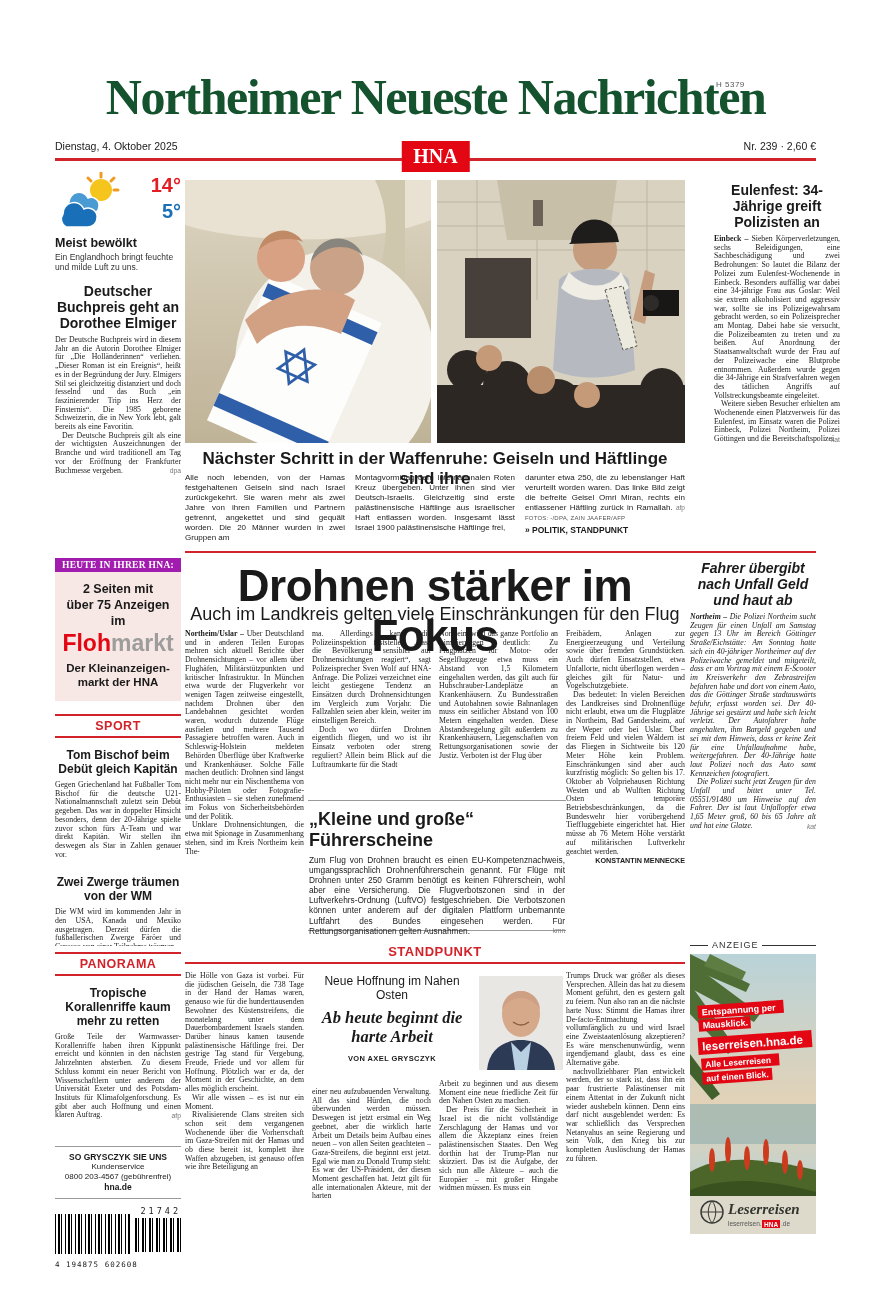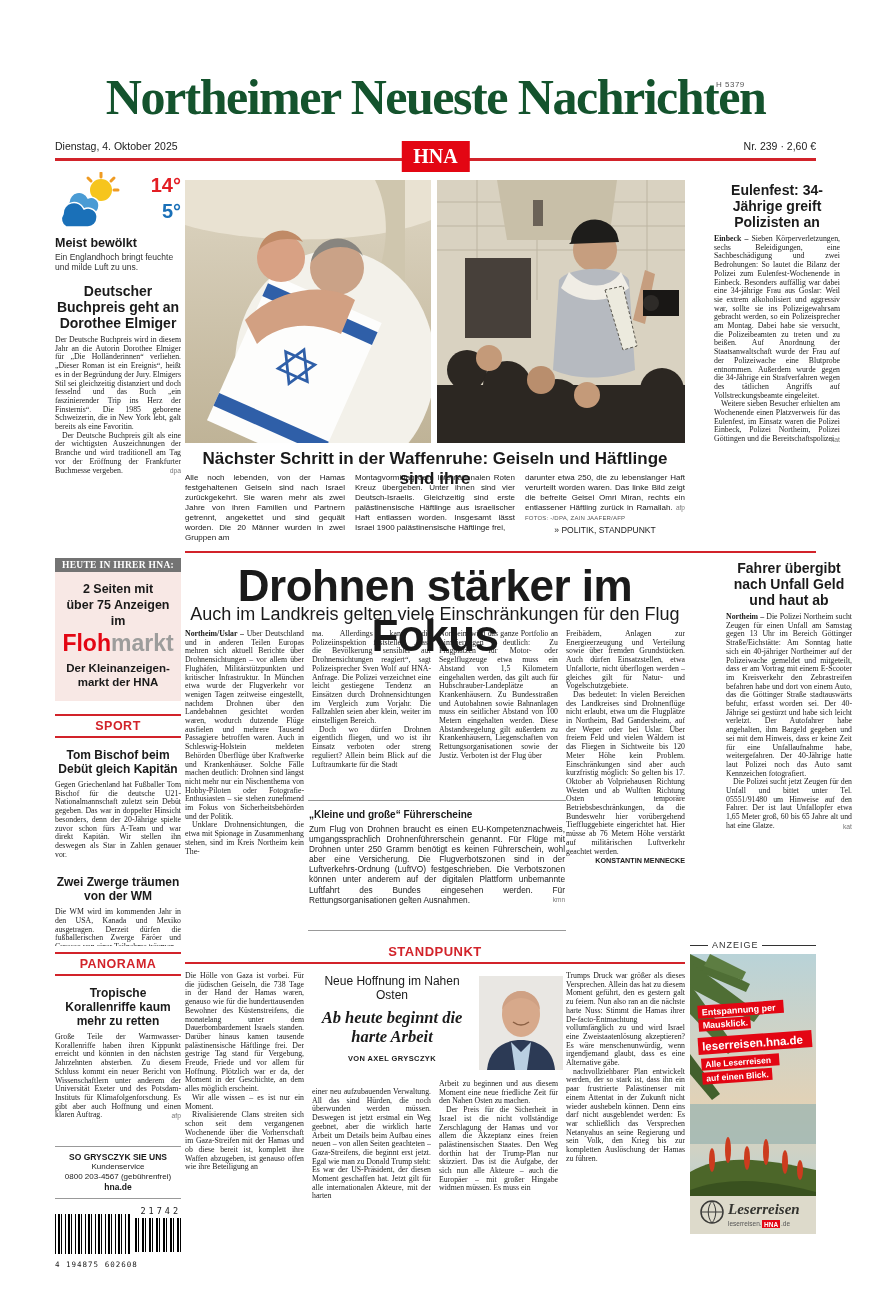--- a/index.html
+++ b/index.html
@@ -35,49 +35,49 @@
   .w-desc{font-size:8.5px;line-height:10px;color:#333;margin-top:2px;}
   .buchpreis{margin-top:11px;}
   
   .photo{overflow:hidden;background:#ccc;}
   .photo-left{left:185px;top:180px;width:246px;height:263px;}
   .photo-right{left:437px;top:180px;width:248px;height:263px;}
   .center-head{left:185px;top:449px;width:500px;text-align:center;font-weight:bold;font-size:17px;}
   .captions{left:185px;top:473px;width:500px;display:flex;gap:10px;font-size:8px;line-height:10px;text-align:justify;}
   .captions>div{flex:1;}
   .cap-sig{color:#777;font-size:6.5px;} .cap-credit{color:#555;font-size:6px;letter-spacing:.2px;}
-  .cap-ref{display:block;text-align:center;font-weight:normal;font-size:8.5px;margin-top:2px;}
+  .cap-ref{display:block;text-align:left;font-weight:bold;font-size:8.5px;margin-top:2px;}
   .rule-red-mid{left:185px;top:551px;width:631px;height:2px;background:#d2232a;}
   
   .col-rt{left:714px;top:182px;width:126px;height:368px;overflow:hidden;}
   
   .heute{left:55px;top:558px;width:126px;}
-  .heute-banner{background:#737373;color:#fff;font-family:"Liberation Serif",serif;font-weight:bold;
+  .heute-banner{background:#a21caf;color:#fff;font-family:"Liberation Serif",serif;font-weight:bold;
                 font-size:9.5px;text-align:center;padding:2px 0;letter-spacing:.3px;}
   .heute-body{background:#f8e8e5;text-align:center;padding:9px 3px 12px;}
   .heute-line{font-weight:bold;font-size:12.5px;line-height:16px;}
   .floh{font-weight:bold;font-size:23px;line-height:28px;}
   .floh .red{color:#e30613;} .floh .gray{color:#9d9d9c;}
   .heute-sub{font-weight:bold;font-size:11.5px;line-height:14px;margin-top:4px;}
   
   .sport{left:55px;top:714px;width:126px;height:232px;overflow:hidden;}
   .mini-head{font-weight:bold;font-size:12px;line-height:14px;text-align:center;margin:10px 0 5px;}
   
   .drohnen-head{left:185px;top:561px;width:500px;text-align:center;font-weight:bold;font-size:44px;letter-spacing:-.5px;}
   .drohnen-sub{left:185px;top:604px;width:500px;text-align:center;font-size:18px;}
   .drohnen-cols{left:185px;top:630px;width:500px;height:312px;display:flex;gap:8px;}
   .drohnen-cols>div{flex:1;overflow:hidden;}
   .byline{font-family:"Liberation Sans",sans-serif;font-weight:bold;font-size:7.2px;text-align:right;margin-top:1px;}
   .drohnen-box{left:308px;top:800px;width:258px;height:131px;background:#fff;border-top:1px solid #999;
                border-bottom:1px solid #999;padding:6px 1px 0;box-sizing:border-box;z-index:3;}
-  .box-head{font-weight:bold;font-size:10px;margin:2px 0 4px;}
+  .box-head{font-weight:bold;font-size:18px;margin:2px 0 4px;}
   .box-body{font-size:8.3px;line-height:10.1px;text-align:justify;}
   .box-sig{color:#777;font-size:6.5px;float:right;}
   
-  .col-rm{left:726px;top:560px;width:126px;height:375px;overflow:hidden;}
+  .col-rm{left:690px;top:560px;width:126px;height:375px;overflow:hidden;font-style:italic;}
   
   .panorama{left:55px;top:952px;width:126px;height:190px;overflow:hidden;}
   
   .contact{left:55px;top:1146px;width:126px;text-align:center;border-top:1px solid #999;
            border-bottom:1px solid #999;padding:5px 0 6px;}
   .contact .t{font-weight:bold;font-size:8.5px;}
   .contact .l{font-size:8px;line-height:10px;}
   .contact .b{font-weight:bold;font-size:8.5px;}
   
   .barcode{left:55px;top:1206px;width:126px;height:54px;}

